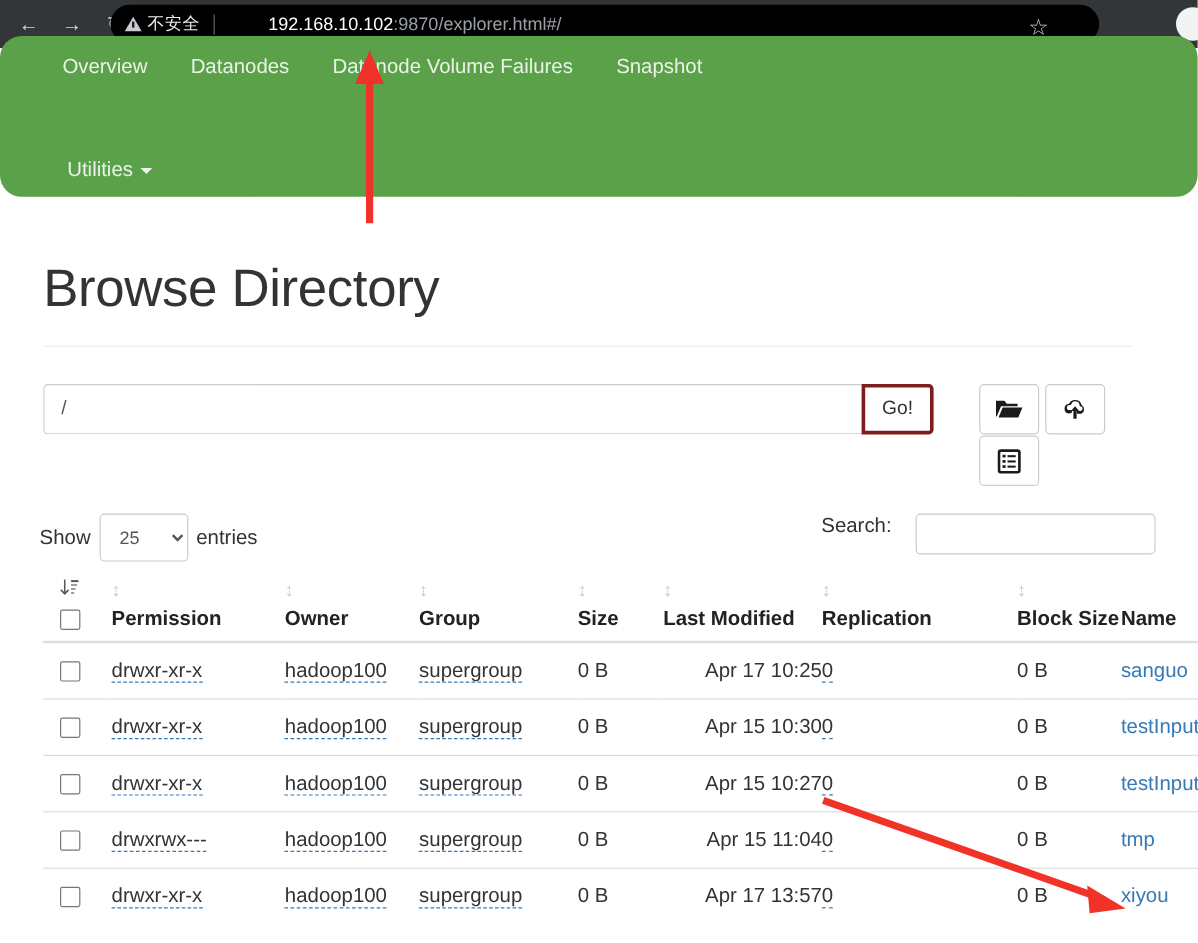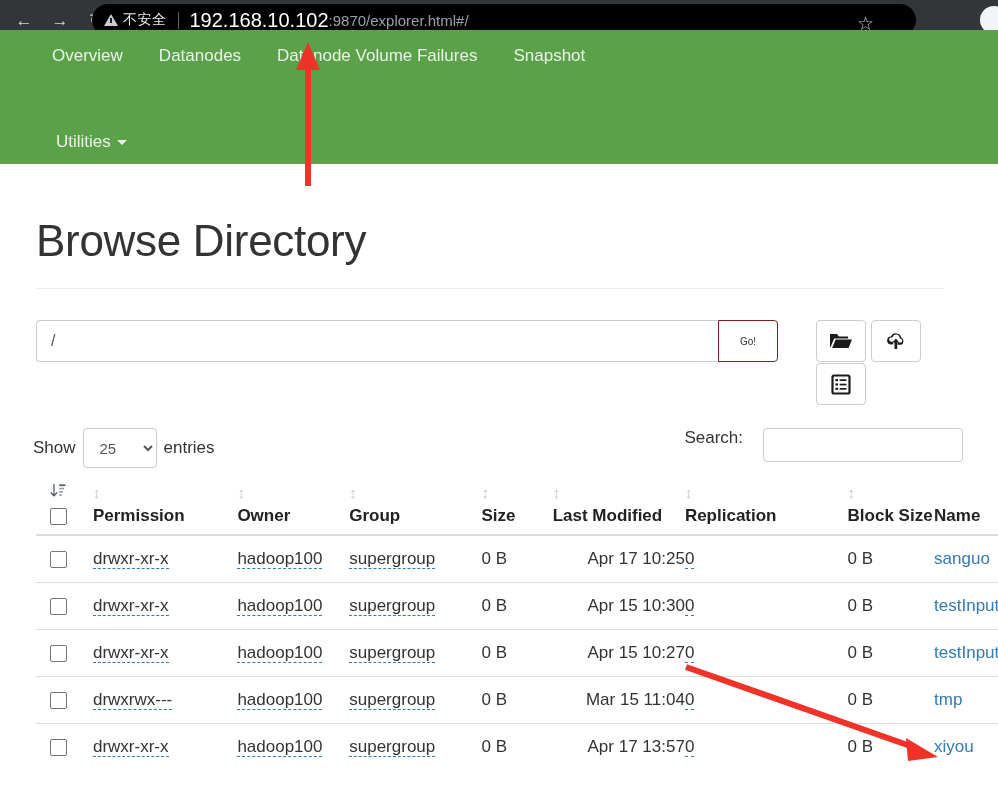--- a/index.html
+++ b/index.html
@@ -47,37 +47,38 @@
     width: 2px; height: 5px; background: #202124;
   }
   .not-secure {
     color: #e8eaed; font-size: 14px;
     font-family: "DejaVu Sans", sans-serif;
     letter-spacing: 0.5px;
   }
   .omni-sep {
     width: 1px; height: 17px; background: #5f6368; margin: 0 11px;
   }
-  .url-host { color: #ffffff; font-size: 20px; }
+  .url-host { color: #ffffff; font-size: 15px; margin-left: 34px; }
   .url-rest { color: #9aa0a6; font-size: 15px; }
   .star-icon {
     position: absolute; right: 42px; top: 10px;
     color: #c9ccd0; font-size: 19px; line-height: 1;
   }
   .avatar-circle {
     position: absolute; right: -10px; top: 6px;
     width: 28px; height: 28px; border-radius: 50%;
     background: #f1f3f4;
   }
 
   
   .hdfs-nav {
     position: absolute; top: 30px; left: 0;
     width: 998px; height: 134px;
     background: #5aa14a;
+    border-radius: 18px;
   }
   .nav-row1 { position: absolute; top: 8px; left: 0; display: flex; }
   .nav-row2 { position: absolute; top: 94px; left: 4px; display: flex; }
   .nav-link {
     color: #eaf3e7; font-size: 17px;
     padding: 8px 18px;
     white-space: nowrap;
     text-decoration: none;
     cursor: pointer;
   }
@@ -116,24 +117,24 @@
     flex: 1; height: 42px;
     border: 1px solid #cccccc; border-right: none;
     border-radius: 4px 0 0 4px;
     padding: 0 14px;
     font-size: 16px; color: #555555;
     font-family: "Liberation Sans", sans-serif;
     outline: none; background: #fff;
   }
   .go-btn {
     width: 60px; height: 42px;
-    border: 1px solid #7f1d1d;
+    border: 3px solid #7f1d1d;
     border-radius: 0 4px 4px 0;
     background: #ffffff;
-    font-size: 10px; color: #333333;
+    font-size: 16px; color: #333333;
     cursor: pointer;
     font-family: "Liberation Sans", sans-serif;
   }
   .icon-btn {
     position: absolute;
     width: 50px; height: 42px;
     border: 1px solid #cccccc; border-radius: 4px;
     background: #ffffff;
     display: flex; align-items: center; justify-content: center;
     cursor: pointer;
@@ -409,21 +410,21 @@
           <td class="c-rep"><span class="repl-dotted">0</span></td>
           <td class="c-blk"><span>0 B</span></td>
           <td class="c-name"><a class="explorer-link">testInput2</a></td>
         </tr>
         <tr>
           <td class="c-chk"><span class="row-chk"></span></td>
           <td class="c-perm"><span class="dotted">drwxrwx---</span></td>
           <td class="c-own"><span class="dotted">hadoop100</span></td>
           <td class="c-grp"><span class="dotted">supergroup</span></td>
           <td class="c-size"><span>0 B</span></td>
-          <td class="c-mod"><span>Mar 15 11:04</span></td>
+          <td class="c-mod"><span>Apr 15 11:04</span></td>
           <td class="c-rep"><span class="repl-dotted">0</span></td>
           <td class="c-blk"><span>0 B</span></td>
           <td class="c-name"><a class="explorer-link">tmp</a></td>
         </tr>
         <tr>
           <td class="c-chk"><span class="row-chk"></span></td>
           <td class="c-perm"><span class="dotted">drwxr-xr-x</span></td>
           <td class="c-own"><span class="dotted">hadoop100</span></td>
           <td class="c-grp"><span class="dotted">supergroup</span></td>
           <td class="c-size"><span>0 B</span></td>

